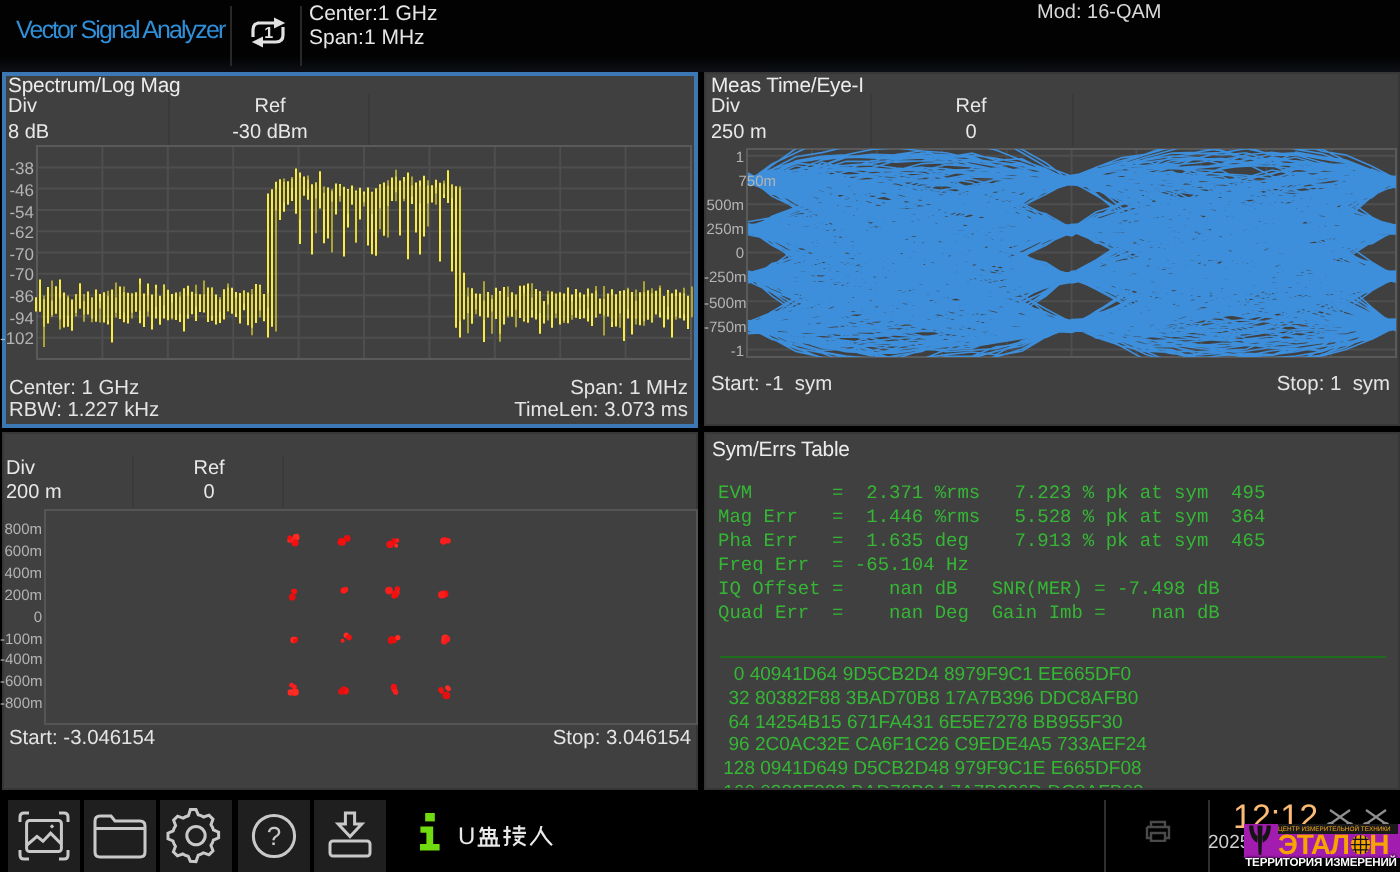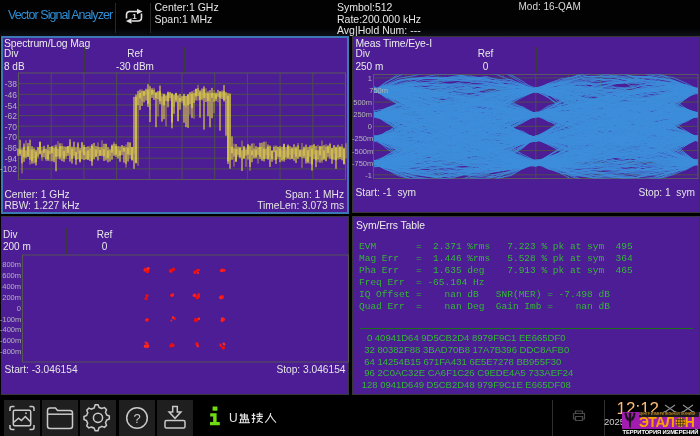--- a/index.html
+++ b/index.html
@@ -1,37 +1,36 @@
 <!DOCTYPE html>
 <html><head><meta charset="utf-8"><style>
 *{margin:0;padding:0;box-sizing:border-box}
 html,body{width:700px;height:436px;background:#000;overflow:hidden}
 body{font-family:"Liberation Sans",sans-serif;position:relative;color:#e6e6e6}
 .abs{position:absolute}
-.panel{position:absolute;background:#4c1d95;overflow:hidden}
+.panel{position:absolute;background:#404040;overflow:hidden}
 .t11{font-size:10.5px;line-height:11.5px}
 .lab{position:absolute;color:#b4b4b4;font-size:8.5px;text-align:right}
 .sep{position:absolute;width:1px;background:#3a3a3a}
 .title{font-size:10.4px;line-height:11px;color:#ececec;letter-spacing:-0.1px}
 .divref{font-size:10px;line-height:12.6px;color:#e8e8e8}
 .ftr{font-size:10.2px;line-height:11px;color:#e4e4e4}
 </style></head><body>
 
 <div class="abs" style="left:0;top:0;width:700px;height:36px;background:linear-gradient(#020202 78%,#0d1016)">
  <div class="abs" style="left:8px;top:8px;font-size:12.5px;letter-spacing:-0.95px;color:#2f8fd8">Vector Signal Analyzer</div>
  <div class="sep" style="left:115px;top:3px;height:30px;background:#282828"></div>
  <div class="sep" style="left:150px;top:3px;height:30px;background:#282828"></div>
  <svg class="abs" style="left:121.5px;top:8px" width="24" height="19" viewBox="0 0 24 19">
    <path d="M6.5 3.5 H15.5 M19.5 5.5 V9.5 Q19.5 13 16 13 H9.5 M4.5 10.5 V7 Q4.5 3.5 8 3.5" stroke="#e2e2e2" stroke-width="1.6" fill="none"></path>
    <path d="M15 0.8 L20.6 3.5 L15 6.2 Z" fill="#e2e2e2"></path>
    <path d="M9.5 10.3 L3.9 13 L9.5 15.7 Z" fill="#e2e2e2"></path>
    <text x="12.4" y="11.2" fill="#e2e2e2" font-size="8px" font-weight="bold" text-anchor="middle" font-family="Liberation Sans">1</text>
  </svg>
  <div class="abs t11" style="left:154.5px;top:2px">Center:1 GHz<br>Span:1 MHz</div>
- <div class="abs t11" style="left:337px;top:2px">Symbol:512<br>Rate:200.000 kHz<br>Avg|Hold Num: ---</div>
  <div class="abs" style="left:518.5px;top:0.5px;font-size:10px;color:#d8d8d8">Mod: 16-QAM</div>
 </div>
 
 <div class="panel" style="left:1px;top:36px;width:348px;height:178px;border:2px solid #3c78b4">
  <div class="abs title" style="left:1px;top:0px">Spectrum/Log Mag</div>
  <div class="abs divref" style="left:1px;top:10px">Div<br>8 dB</div>
  <div class="abs divref" style="left:58px;top:10px;width:148px;text-align:center">Ref<br>-30 dBm</div>
  <div class="sep" style="left:81px;top:9px;height:26px"></div>
  <div class="sep" style="left:181px;top:9px;height:26px"></div>
  <div class="abs ftr" style="left:1.5px;top:150.5px">Center: 1 GHz<br>RBW: 1.227 kHz</div>

